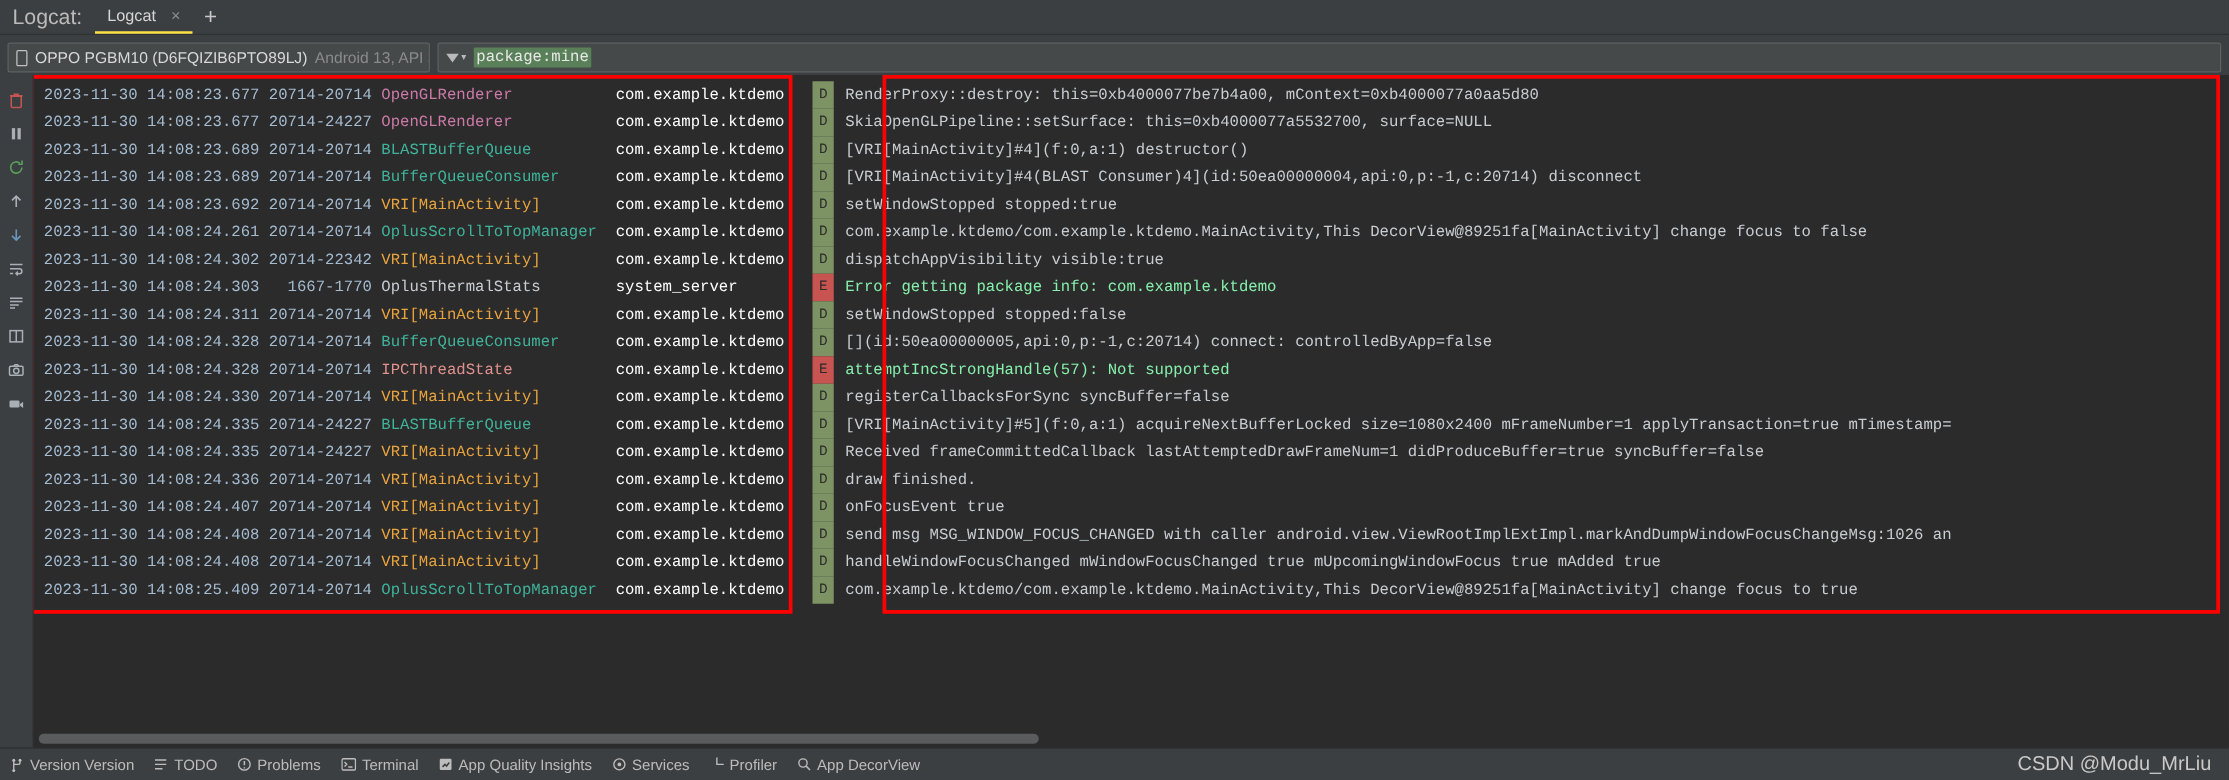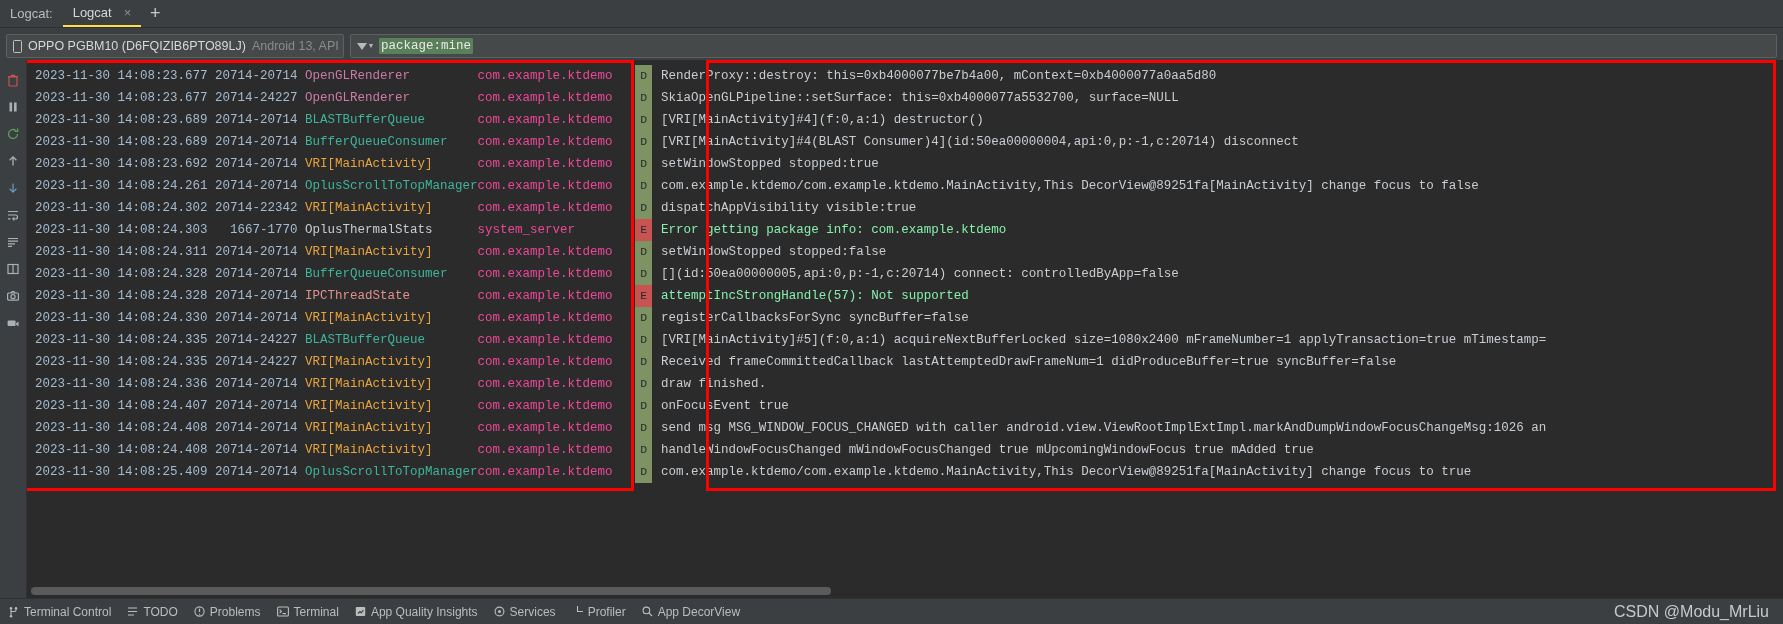--- a/index.html
+++ b/index.html
@@ -21,21 +21,21 @@
   .tabbar {
     height: 28px;
     background: #3c3f41;
     display: flex; align-items: stretch;
     padding-left: 6px;
     flex: none;
     border-bottom: 1px solid #2f3133;
   }
   .tool-label {
     display: flex; align-items: center;
-    color: #bbbbbb; font-size: 13px;
+    color: #bbbbbb; font-size: 17px;
     padding: 0 10px 0 4px;
   }
   .tab {
     display: flex; align-items: center;
     gap: 12px;
     padding: 0 10px;
     color: #d6d6d6; font-size: 13px;
     border-bottom: 2px solid #fde047;
     position: relative;
   }
@@ -159,21 +159,21 @@
     white-space: pre;
     padding-top: 5px;
   }
   .logrow {
     display: flex; align-items: stretch;
     height: 22px;
     white-space: pre;
   }
   .c-meta { color: #a4bbd0; padding-left: 8px; }
   .c-tag  { padding-left: 0px; }
-  .c-pkg  { color: #ec4899; }
+  .c-pkg  { color: #ffffff; margin-left: 15px; }
   .lvl {
     width: 17px;
     flex: none;
     display: flex; align-items: center; justify-content: center;
     font-size: 11.5px;
     font-family: "Liberation Mono", monospace;
     color: #2b2b2b;
     margin-right: 9px;
   }
   .lvl-D { background: #7d9363; color: #2b2b2b; }
@@ -336,21 +336,21 @@
   <div class="statusbar">
     <div class="sbitem">
       <span class="ic">
         <svg width="11" height="12" viewBox="0 0 11 12">
             <path d="M3 2.5v7M3 5.5h3.5a1.5 1.5 0 0 0 1.5-1.5V2.6" fill="none" stroke="#bdbdbd" stroke-width="1.1"></path>
             <circle cx="3" cy="10.3" r="1.2" fill="#bdbdbd"></circle>
             <circle cx="3" cy="2.2" r="1.2" fill="#bdbdbd"></circle>
             <circle cx="8" cy="2.2" r="1.2" fill="#bdbdbd"></circle>
           </svg>
       </span>
-      <span>Terminal Control</span>
+      <span>Version Version</span>
     </div>
     <div class="sbitem">
       <span class="ic">
         <svg width="11" height="11" viewBox="0 0 11 11">
             <path d="M1 2h9M1 5.5h9M1 9h6" stroke="#bdbdbd" stroke-width="1.1" fill="none"></path>
           </svg>
       </span>
       <span>TODO</span>
     </div>
     <div class="sbitem">

